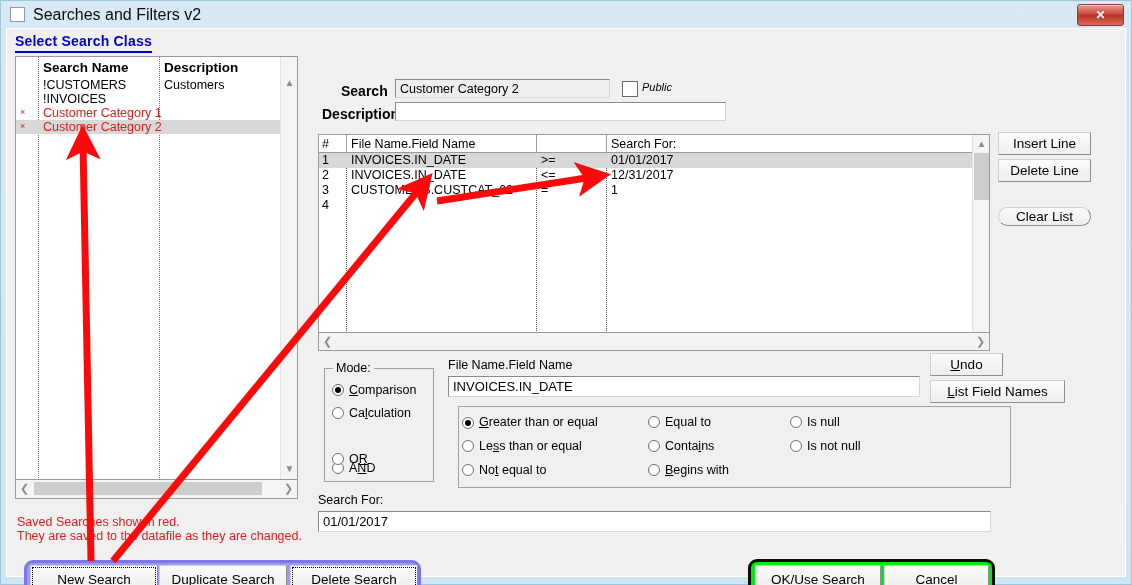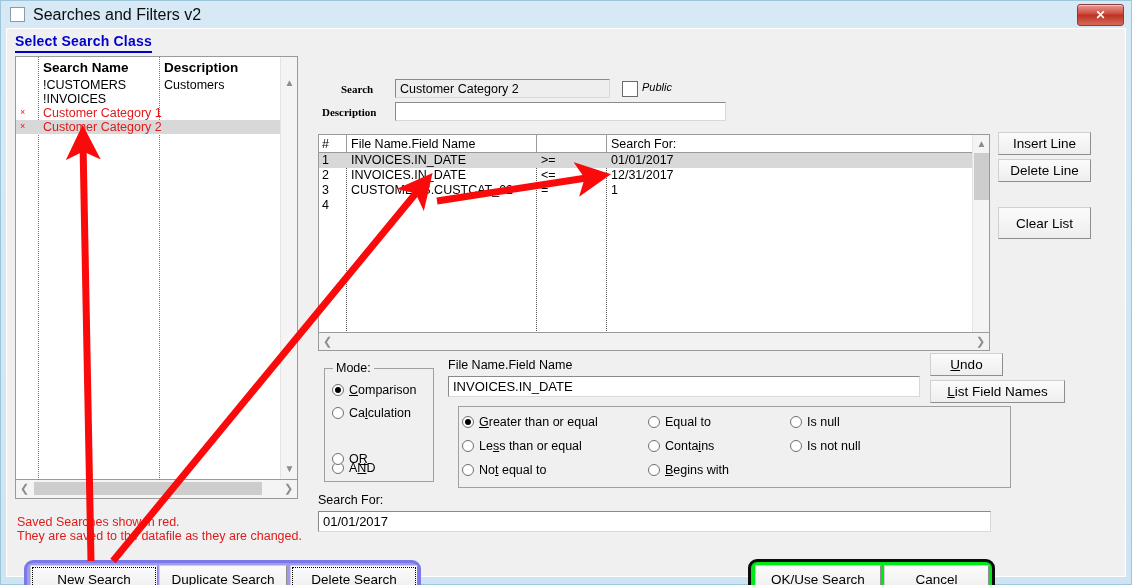--- a/index.html
+++ b/index.html
@@ -98,21 +98,21 @@
     border:1px solid #8e8e8e;border-top-color:#d0d0d0;border-left-color:#d0d0d0;
     font-size:13.5px;color:#000;display:flex;align-items:center;justify-content:center;
     box-sizing:border-box;cursor:pointer;
   }
   .btn.focus{outline:1px dotted #000;outline-offset:-3px;}
   #btnNew{left:23px;top:536px;width:128px;height:28px;}
   #btnDup{left:152px;top:536px;width:128px;height:28px;}
   #btnDel{left:283px;top:536px;width:128px;height:28px;}
 
   
-  .lbl{font-size:11px;font-weight:bold;font-family:Liberation Serif, serif;}
+  .lbl{font-size:14px;font-weight:bold;}
   #lblSearch{left:334px;top:54px;}
   #lblDesc{left:315px;top:77px;}
   .tf{
     background:#fff;border:1px solid #8a8a8a;border-right-color:#d8d8d8;border-bottom-color:#d8d8d8;
     box-sizing:border-box;font-size:12.5px;display:flex;align-items:center;padding-left:4px;
     font-family:"Liberation Sans",sans-serif;
   }
   #tfSearch{left:388px;top:50px;width:215px;height:19px;background:#eeeeee;}
   #tfDesc{left:388px;top:73px;width:331px;height:19px;}
   #chkPublic{left:615px;top:52px;width:14px;height:14px;background:#fff;border:1px solid #6a6a6a;}
@@ -140,21 +140,21 @@
   }
   #gridVsbThumb{position:absolute;left:1px;top:18px;width:15px;height:47px;background:#cdcdcd;}
   #gridHsb{
     left:311px;top:303px;width:672px;height:19px;background:#f2f2f2;
     border:1px solid #9a9a9a;box-sizing:border-box;
   }
 
   
   #btnInsert{left:991px;top:103px;width:93px;height:23px;}
   #btnDeleteLine{left:991px;top:130px;width:93px;height:23px;}
-  #btnClear{left:991px;top:178px;width:93px;height:32px;}
+  #btnClear{left:991px;top:178px;width:93px;height:19px;border-radius:12px;}
 
   
   #modeGroup{
     left:317px;top:339px;width:110px;height:114px;
     border:1px solid #a0a0a0;box-sizing:border-box;
   }
   #modeGroupLbl{left:326px;top:332px;background:#f0f0f0;padding:0 3px;font-size:12.5px;}
   .radio{position:absolute;display:flex;align-items:center;font-size:12.5px;white-space:nowrap;}
   .rdot{
     width:12px;height:12px;border-radius:50%;background:#fff;
@@ -336,21 +336,21 @@
           <span class="rdot"></span>
           <span>O<span class="u">R</span></span>
         </div>
       </div>
 
     <div class="abs" id="lblFN">File Name.Field Name</div>
     <div class="abs tf" id="tfFN">INVOICES.IN_DATE</div>
 
     <div class="abs" id="opGroup"></div>
     <div id="opRadios">
-        <div class="radio" style="left: 455px; top: 386px;">
+        <div class="radio" style="left: 455px; top: 386px; align-items: flex-end;">
           <span class="rdot on"></span>
           <span><span class="u">G</span>reater than or equal</span>
         </div>
         <div class="radio" style="left: 455px; top: 410px;">
           <span class="rdot"></span>
           <span>Le<span class="u">s</span>s than or equal</span>
         </div>
         <div class="radio" style="left: 455px; top: 434px;">
           <span class="rdot"></span>
           <span>No<span class="u">t</span> equal to</span>

